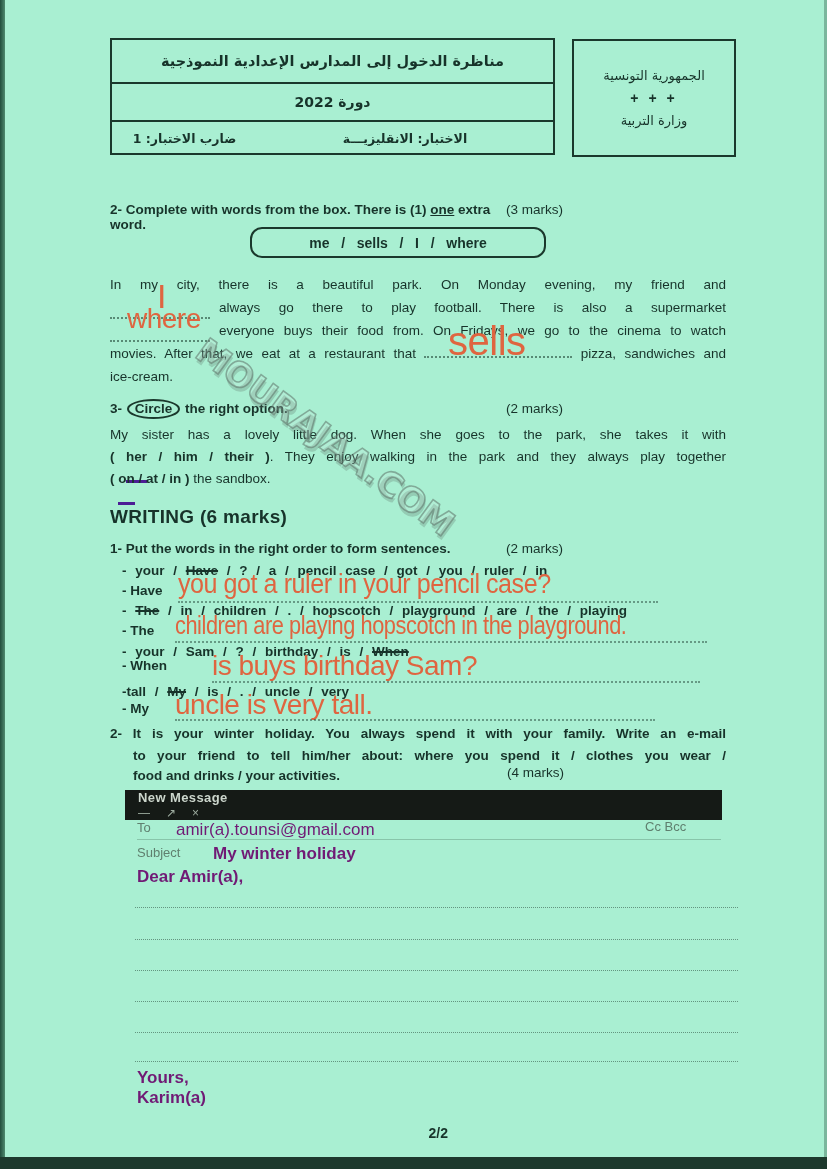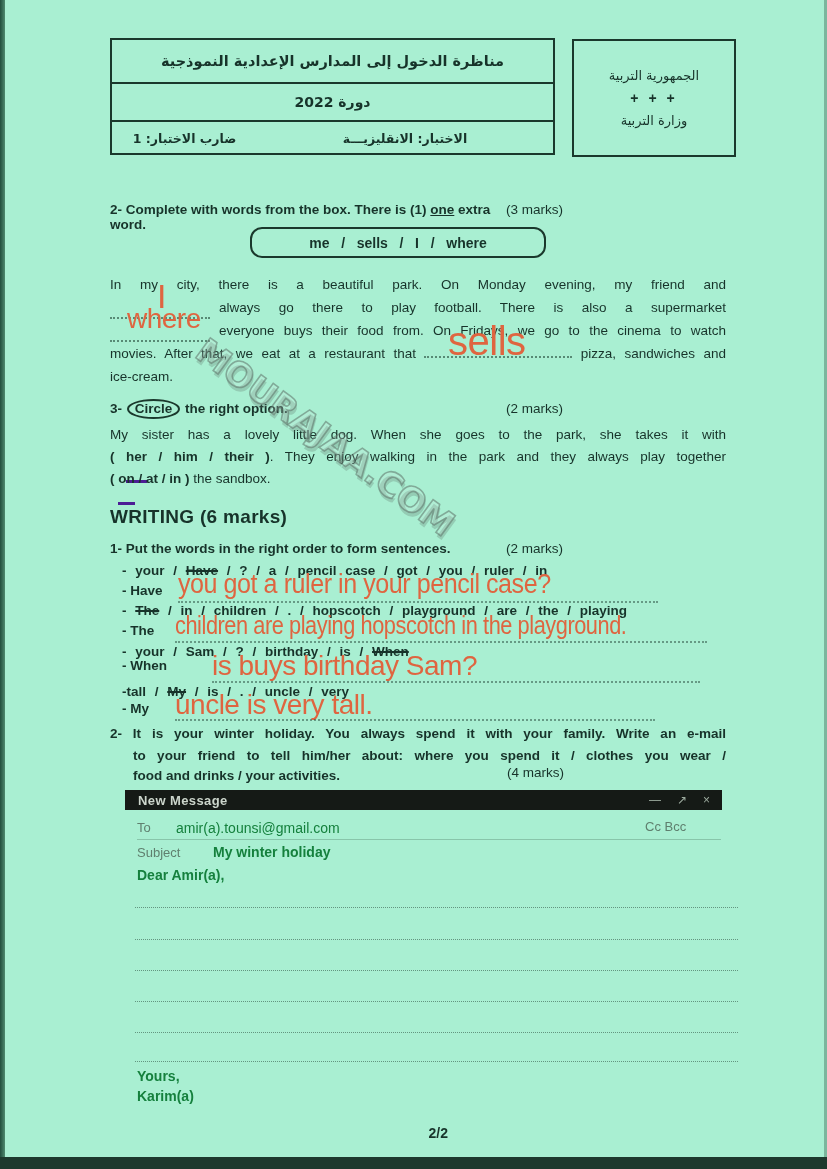--- a/index.html
+++ b/index.html
@@ -58,26 +58,26 @@
   .dotl{position:absolute;border-top:2px dotted rgba(35,70,55,.5);height:0;}
 
   
   .hand{position:absolute;color:#df6540;white-space:nowrap;letter-spacing:-0.5px;transform-origin:left top;}
 
   
   .prompt{position:absolute;left:110px;width:616px;font-weight:bold;font-size:13.5px;line-height:22px;}
   .indent{padding-left:23px;}
 
   
-  .ebar{left:125px;top:790px;width:597px;height:20px;background:#151a16;display:flex;align-items:center;
-        justify-content:space-between;padding:0 12px 0 13px;box-sizing:border-box;}
+  .ebar{left:125px;top:790px;width:597px;height:30px;background:#151a16;display:flex;
+        justify-content:space-between;padding:0 12px 0 13px;box-sizing:border-box;flex-direction:column;}
   .ebar-title{color:#ccd6cc;font-weight:bold;font-size:13px;letter-spacing:.4px;}
   .ebar-ctrls{display:flex;gap:16px;color:#9cab9e;font-size:12px;}
   .elabel{position:absolute;color:#5f7f6e;font-size:13px;}
-  .evalue{position:absolute;color:#15803d;font-size:14px;}
+  .evalue{position:absolute;color:#701a75;font-size:17px;}
   .fline{position:absolute;left:137px;width:584px;height:1px;background:rgba(60,100,80,.3);}
   .eline{position:absolute;left:135px;width:603px;border-top:1.5px dotted rgba(30,60,46,.5);height:0;}
   .ebold{font-weight:bold;}
 
   .pagenum{left:400px;top:1125px;width:48px;text-align:right;font-weight:bold;font-size:14px;}
 
   .wm{left:212px;top:330px;transform:rotate(36deg);transform-origin:0 0;font-size:34px;font-weight:bold;
       font-family:"DejaVu Sans",sans-serif;white-space:nowrap;color:rgba(210,228,220,.18);
       -webkit-text-stroke:1.6px rgba(92,114,103,.55);text-shadow:3px 3px 0 rgba(92,114,103,.28);
       pointer-events:none;}
@@ -90,21 +90,21 @@
   <div class="abs htable">
     <div class="hrow1 ar">مناظرة الدخول إلى المدارس الإعدادية النموذجية</div>
     <div class="hrow2 ar">دورة 2022</div>
     <div class="hrow3">
       <div class="hcell hc1 ar">ضارب الاختبار: 1</div>
       <div class="hcell hc3 ar">الاختبار: الانقليزيـــة</div>
     </div>
   </div>
 
   <div class="abs hright">
-    <div class="ar">الجمهورية التربية</div>
+    <div class="ar">الجمهورية التونسية</div>
     <div class="plus">+ + +</div>
     <div class="ar">وزارة التربية</div>
   </div>
 
   <div class="abs qrow" style="top:202px">
     <div><span>2- Complete with words from the box. There is (1) </span><span class="und">one</span><span> extra word.</span></div>
     <div class="marks">(3 marks)</div>
   </div>
 
   <div class="abs wordbox">me   /   sells   /   I   /   where</div>

